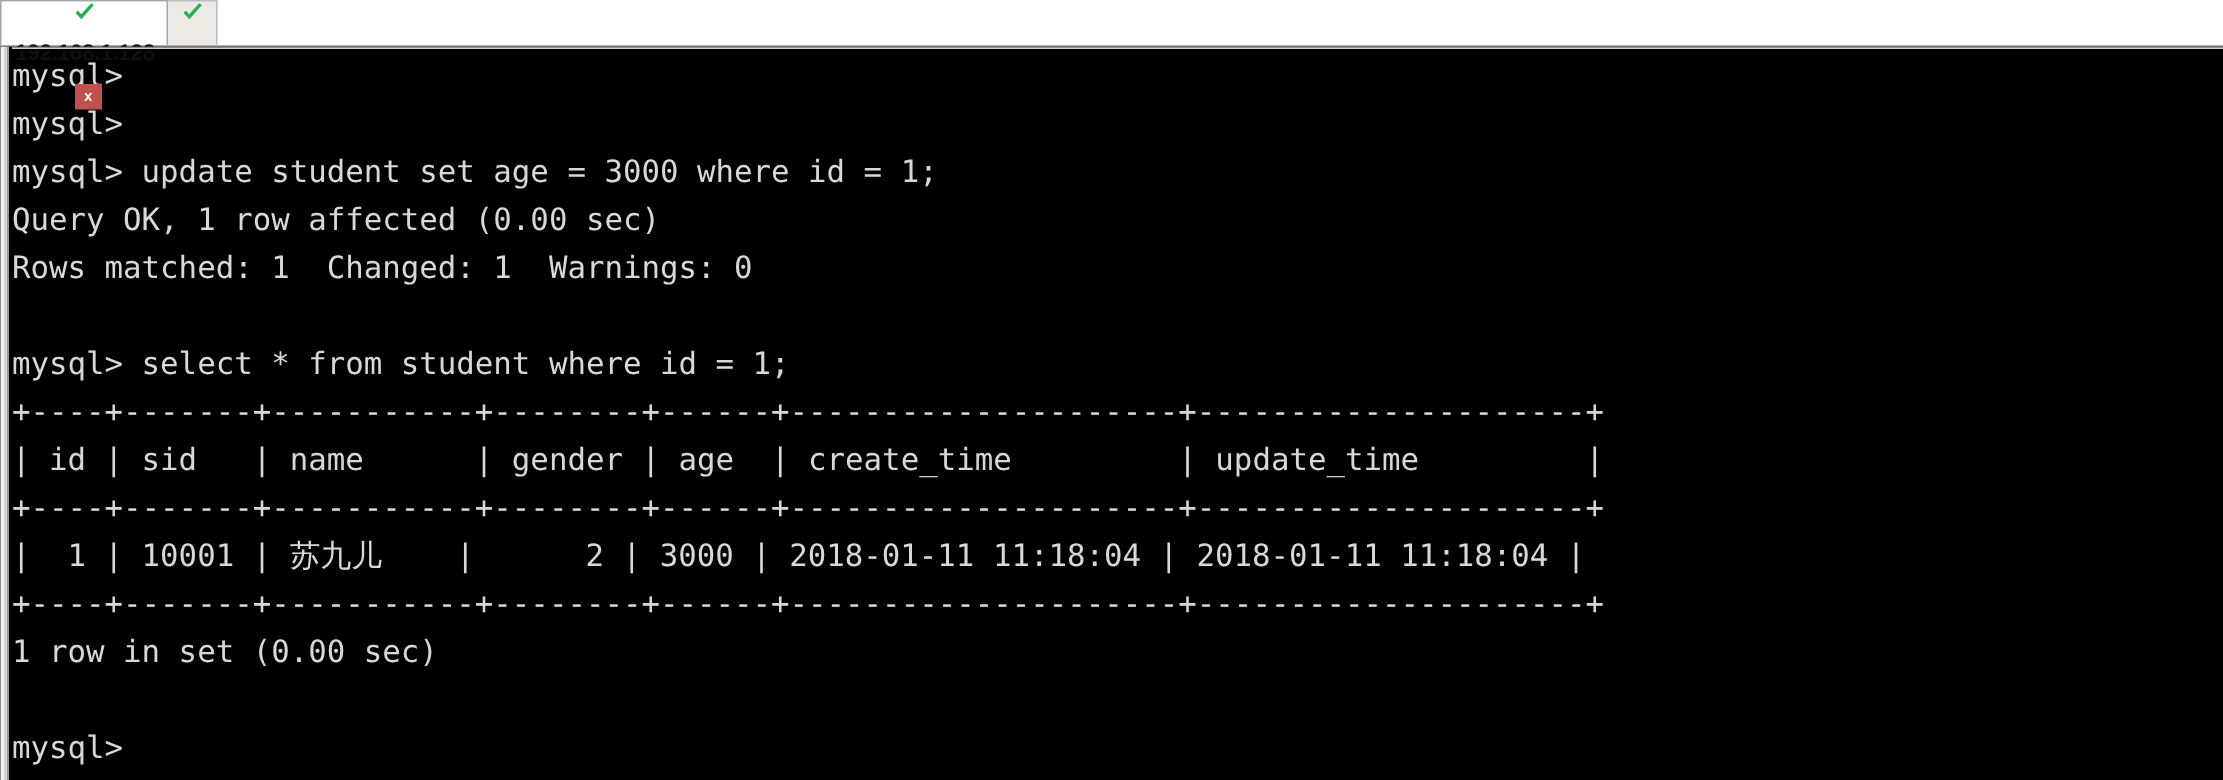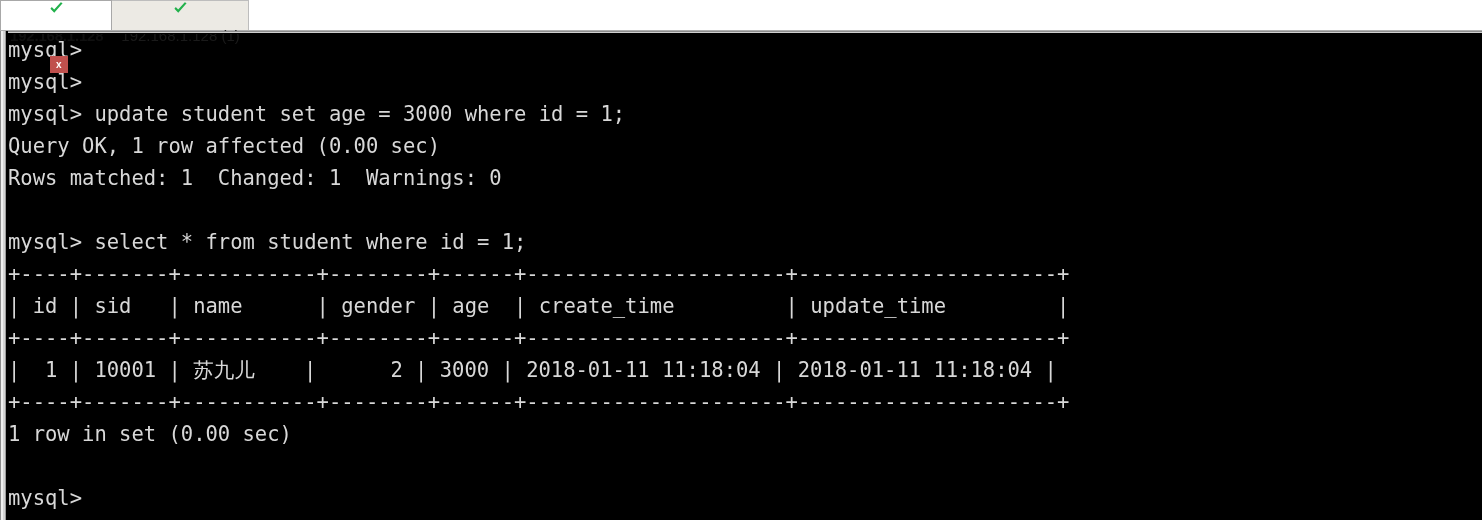--- a/index.html
+++ b/index.html
@@ -155,21 +155,20 @@
     <span class="tab-label">192.168.1.128</span>
     <span class="tab-close">x</span>
   </div>
 
   <div class="tab inactive">
     <span class="check-icon">
       <svg viewBox="0 0 16 16" width="15" height="15" aria-hidden="true">
         <path d="M1.5 8.2 L5.6 12.6 L14.5 2.4 L12.6 1.2 L5.5 9.0 L3.0 6.4 Z" fill="#22b14c"></path>
       </svg>
     </span>
-    <span class="tab-label">192.168.1.128 (1)</span>
   </div>
 
   <div id="tabbar-filler"></div>
 </div>
 
 <div id="terminal">
   <div id="term-topedge"></div>
   <div id="term-leftedge"></div>
   <div id="screen"><div class="line">mysql&gt;</div><div class="line">mysql&gt;</div><div class="line">mysql&gt; update student set age = 3000 where id = 1;</div><div class="line">Query OK, 1 row affected (0.00 sec)</div><div class="line">Rows matched: 1  Changed: 1  Warnings: 0</div><div class="line"></div><div class="line">mysql&gt; select * from student where id = 1;</div><div class="line">+----+-------+-----------+--------+------+---------------------+---------------------+</div><div class="line">| id | sid   | name      | gender | age  | create_time         | update_time         |</div><div class="line">+----+-------+-----------+--------+------+---------------------+---------------------+</div><div class="line">|  1 | 10001 | 苏九儿    |      2 | 3000 | 2018-01-11 11:18:04 | 2018-01-11 11:18:04 |</div><div class="line">+----+-------+-----------+--------+------+---------------------+---------------------+</div><div class="line">1 row in set (0.00 sec)</div><div class="line"></div><div class="line">mysql&gt;</div></div>
 </div>

